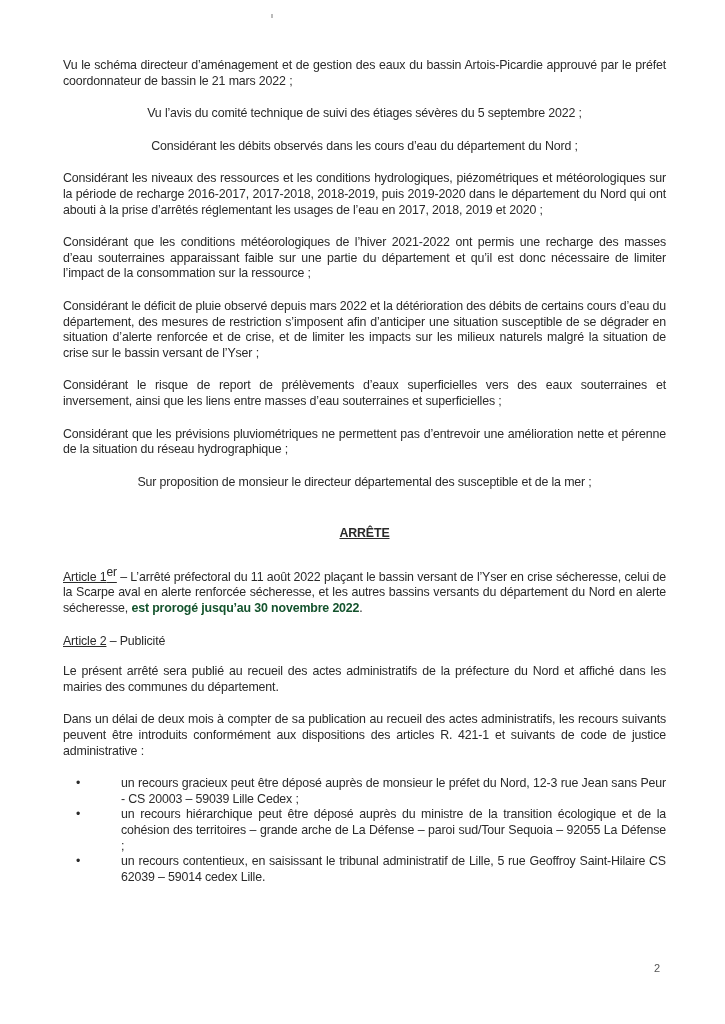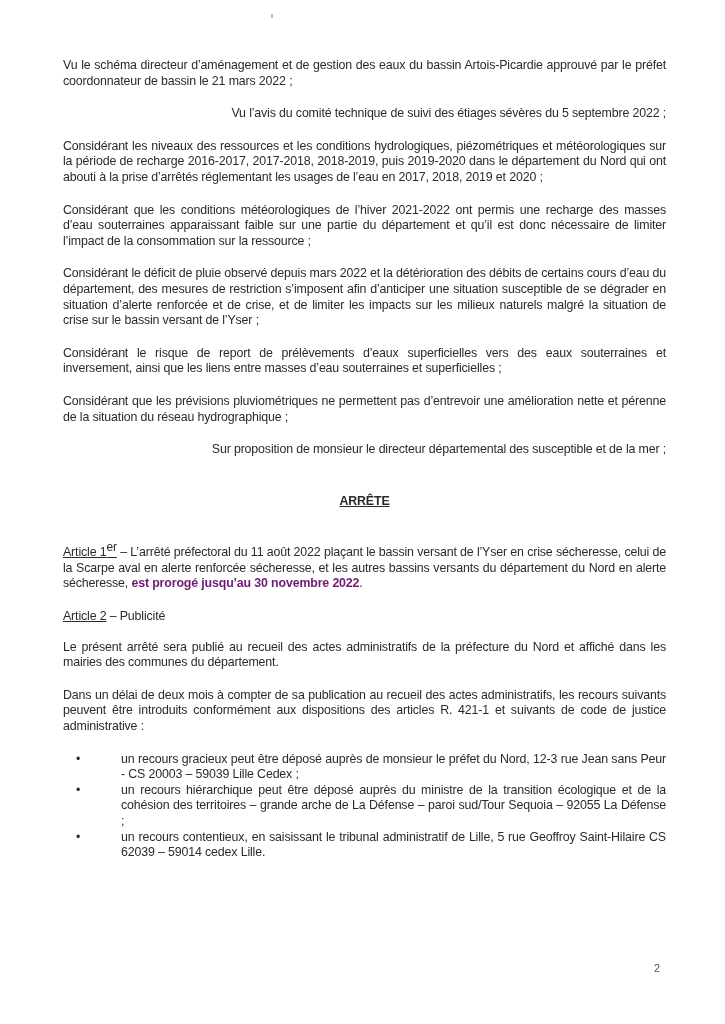--- a/index.html
+++ b/index.html
@@ -6,43 +6,44 @@
   body {
     width: 725px; height: 1024px; position: relative; overflow: hidden;
     font-family: "Liberation Sans", "DejaVu Sans", sans-serif;
     color: #2a2a2a;
   }
   .page {
     position: absolute; left: 63px; top: 58px; width: 603px;
     font-size: 12.4px; line-height: 15.6px; letter-spacing: -0.15px;
   }
   .p { margin: 0 0 17px 0; text-align: justify; }
-  .p.left { text-align: right; }
+  .p.left { text-align: center; }
   .title {
     text-align: center; font-weight: bold; text-decoration: underline;
-    margin: 36px 0 36px 0; font-size: 12.4px;
+    margin: 36px 0 28px 0; font-size: 12.4px;
   }
   .art-head { margin: 0 0 15px 0; }
   .u { text-decoration: underline; }
   sup { font-size: 12px; line-height: 0; }
-  b { font-weight: bold; color: #701a75; }
+  b { font-weight: bold; color: #14532d; }
   ul { margin: 0; padding: 0; list-style: none; }
   li { position: relative; padding-left: 58px; text-align: justify; margin: 0; }
   li .bullet { position: absolute; left: 13px; top: 0; }
   .mark { position: absolute; left: 271px; top: 14px; width: 2px; height: 4px; background: #bbbbbb; }
   .pagenum { position: absolute; left: 654px; top: 962px; font-size: 11px; color: #555; }
 </style>
 </head>
 <body>
 
 <div class="mark"></div>
 
 <div class="page">
   <p class="p">Vu le schéma directeur d’aménagement et de gestion des eaux du bassin Artois-Picardie approuvé par le préfet coordonnateur de bassin le 21 mars 2022 ;</p>
   <p class="p left">Vu l’avis du comité technique de suivi des étiages sévères du 5 septembre 2022 ;</p>
+  <p class="p left">Considérant les débits observés dans les cours d’eau du département du Nord ;</p>
   <p class="p">Considérant les niveaux des ressources et les conditions hydrologiques, piézométriques et météorologiques sur la période de recharge 2016-2017, 2017-2018, 2018-2019, puis 2019-2020 dans le département du Nord qui ont abouti à la prise d’arrêtés réglementant les usages de l’eau en 2017, 2018, 2019 et 2020 ;</p>
   <p class="p">Considérant que les conditions météorologiques de l’hiver 2021-2022 ont permis une recharge des masses d’eau souterraines apparaissant faible sur une partie du département et qu’il est donc nécessaire de limiter l’impact de la consommation sur la ressource ;</p>
   <p class="p">Considérant le déficit de pluie observé depuis mars 2022 et la détérioration des débits de certains cours d’eau du département, des mesures de restriction s’imposent afin d’anticiper une situation susceptible de se dégrader en situation d’alerte renforcée et de crise, et de limiter les impacts sur les milieux naturels malgré la situation de crise sur le bassin versant de l’Yser ;</p>
   <p class="p">Considérant le risque de report de prélèvements d’eaux superficielles vers des eaux souterraines et inversement, ainsi que les liens entre masses d’eau souterraines et superficielles ;</p>
   <p class="p">Considérant que les prévisions pluviométriques ne permettent pas d’entrevoir une amélioration nette et pérenne de la situation du réseau hydrographique ;</p>
   <p class="p left">Sur proposition de monsieur le directeur départemental des susceptible et de la mer ;</p>
 
   <div class="title">ARRÊTE</div>
 
   <p class="p"><span class="u"><span>Article 1</span><sup>er</sup></span><span> – L’arrêté préfectoral du 11 août 2022 plaçant le bassin versant de l’Yser en crise sécheresse, celui de la Scarpe aval en alerte renforcée sécheresse, et les autres bassins versants du département du Nord en alerte sécheresse, </span><b>est prorogé jusqu’au 30 novembre 2022</b><span>.</span></p>

